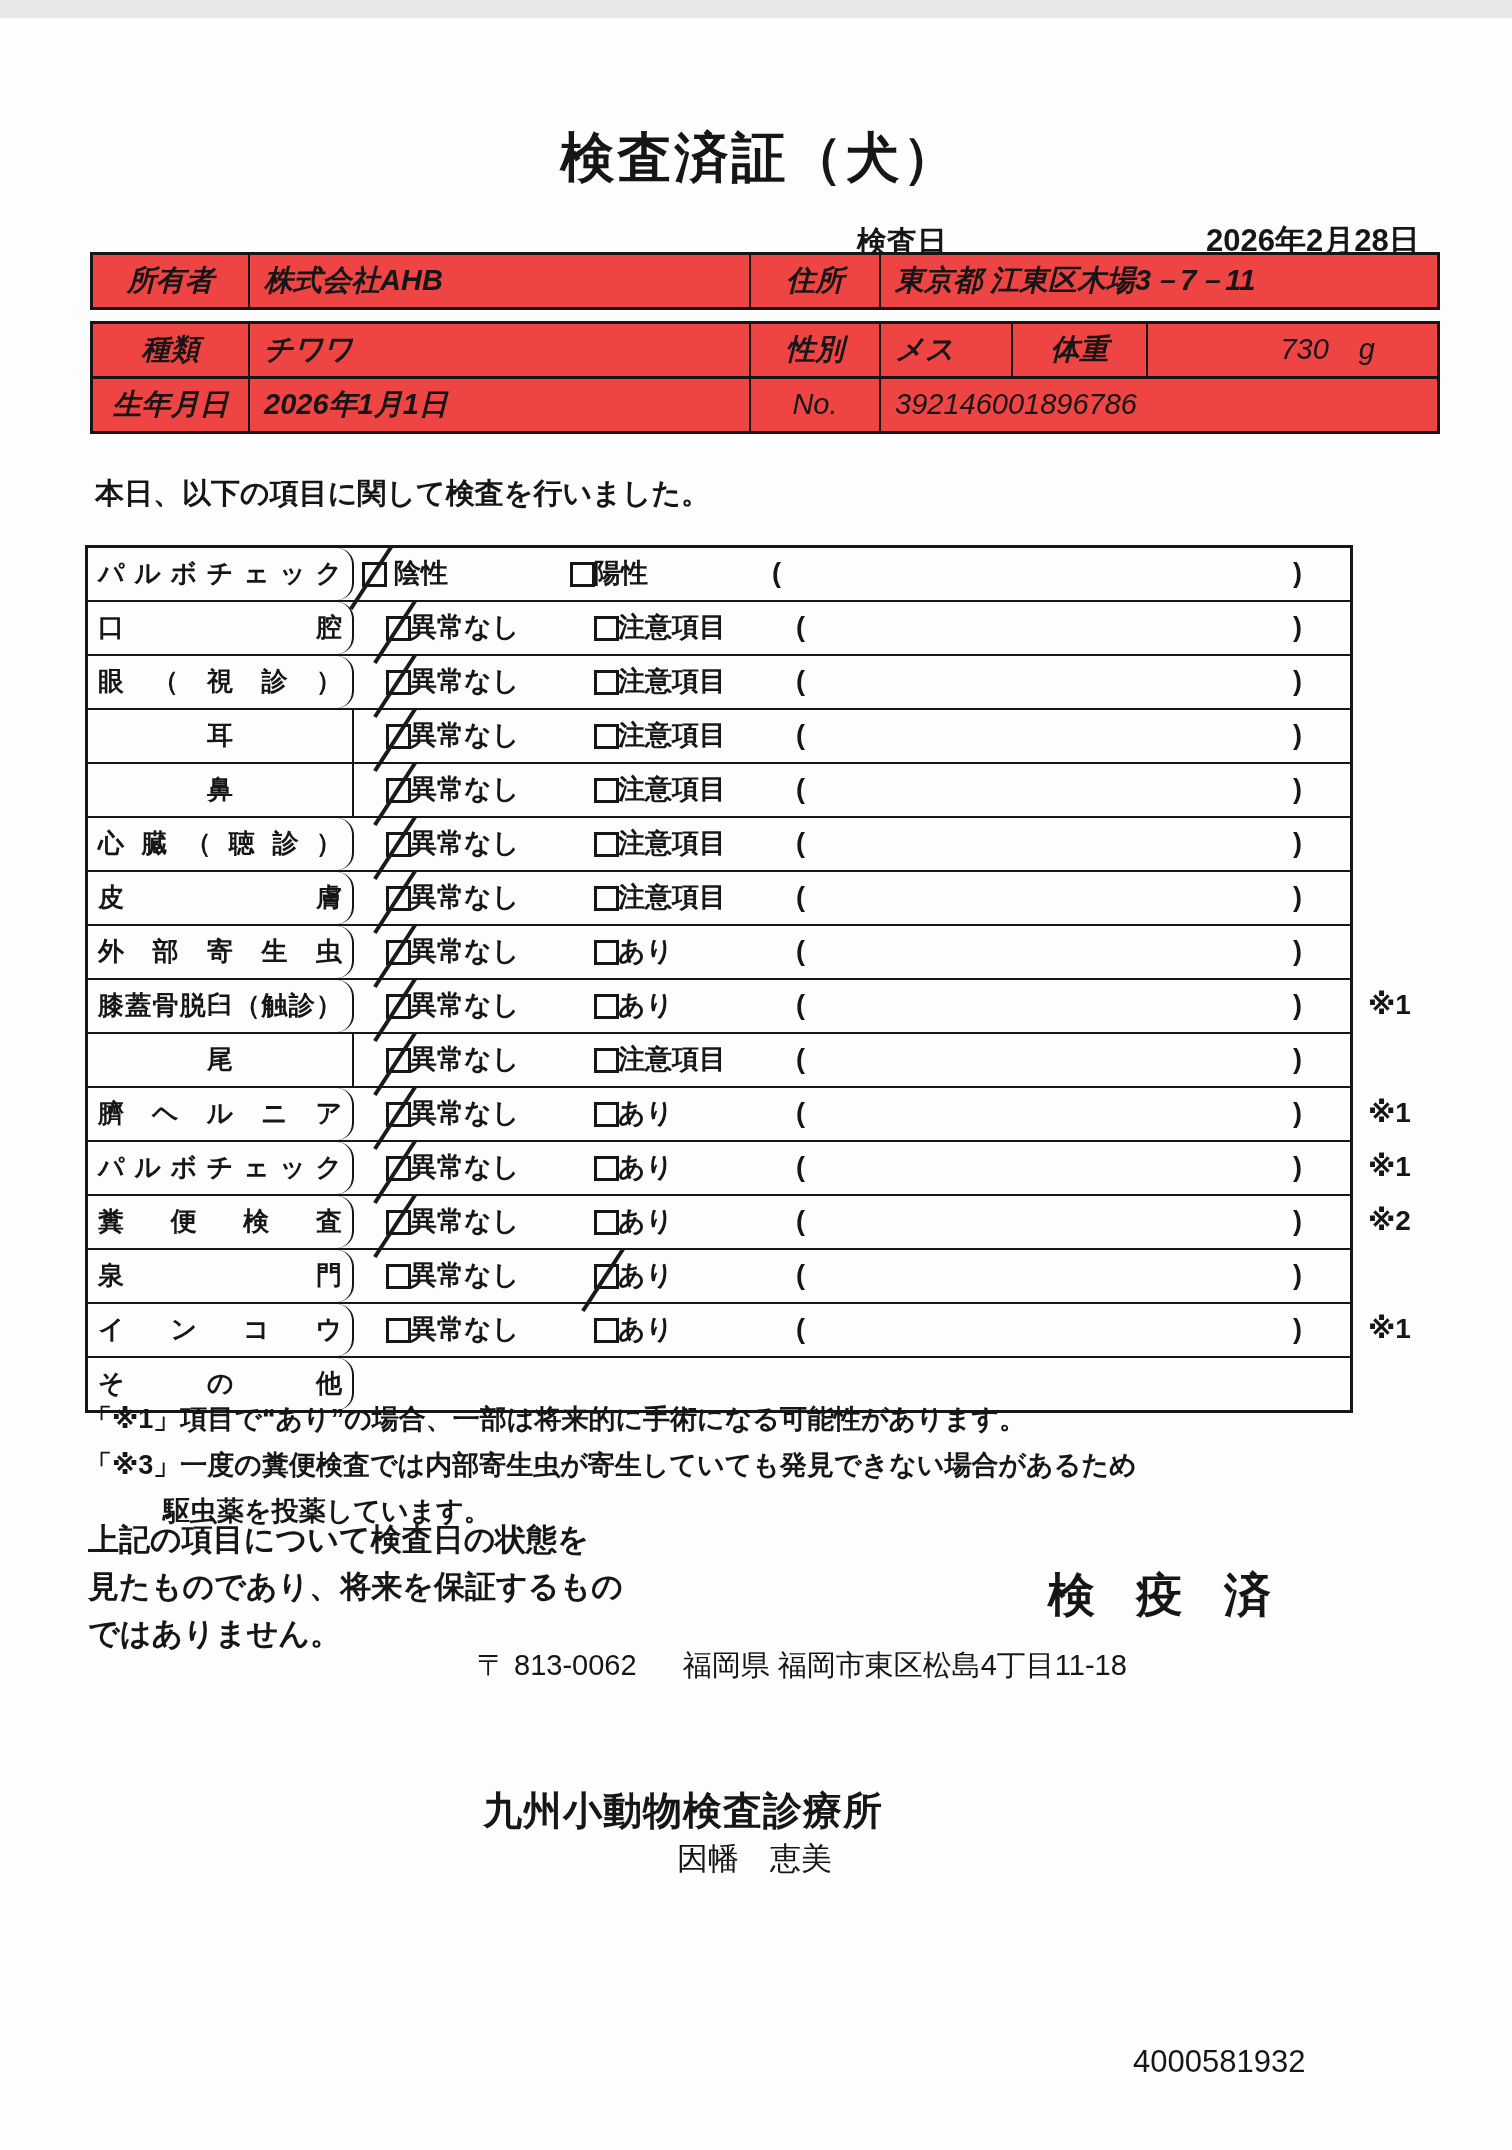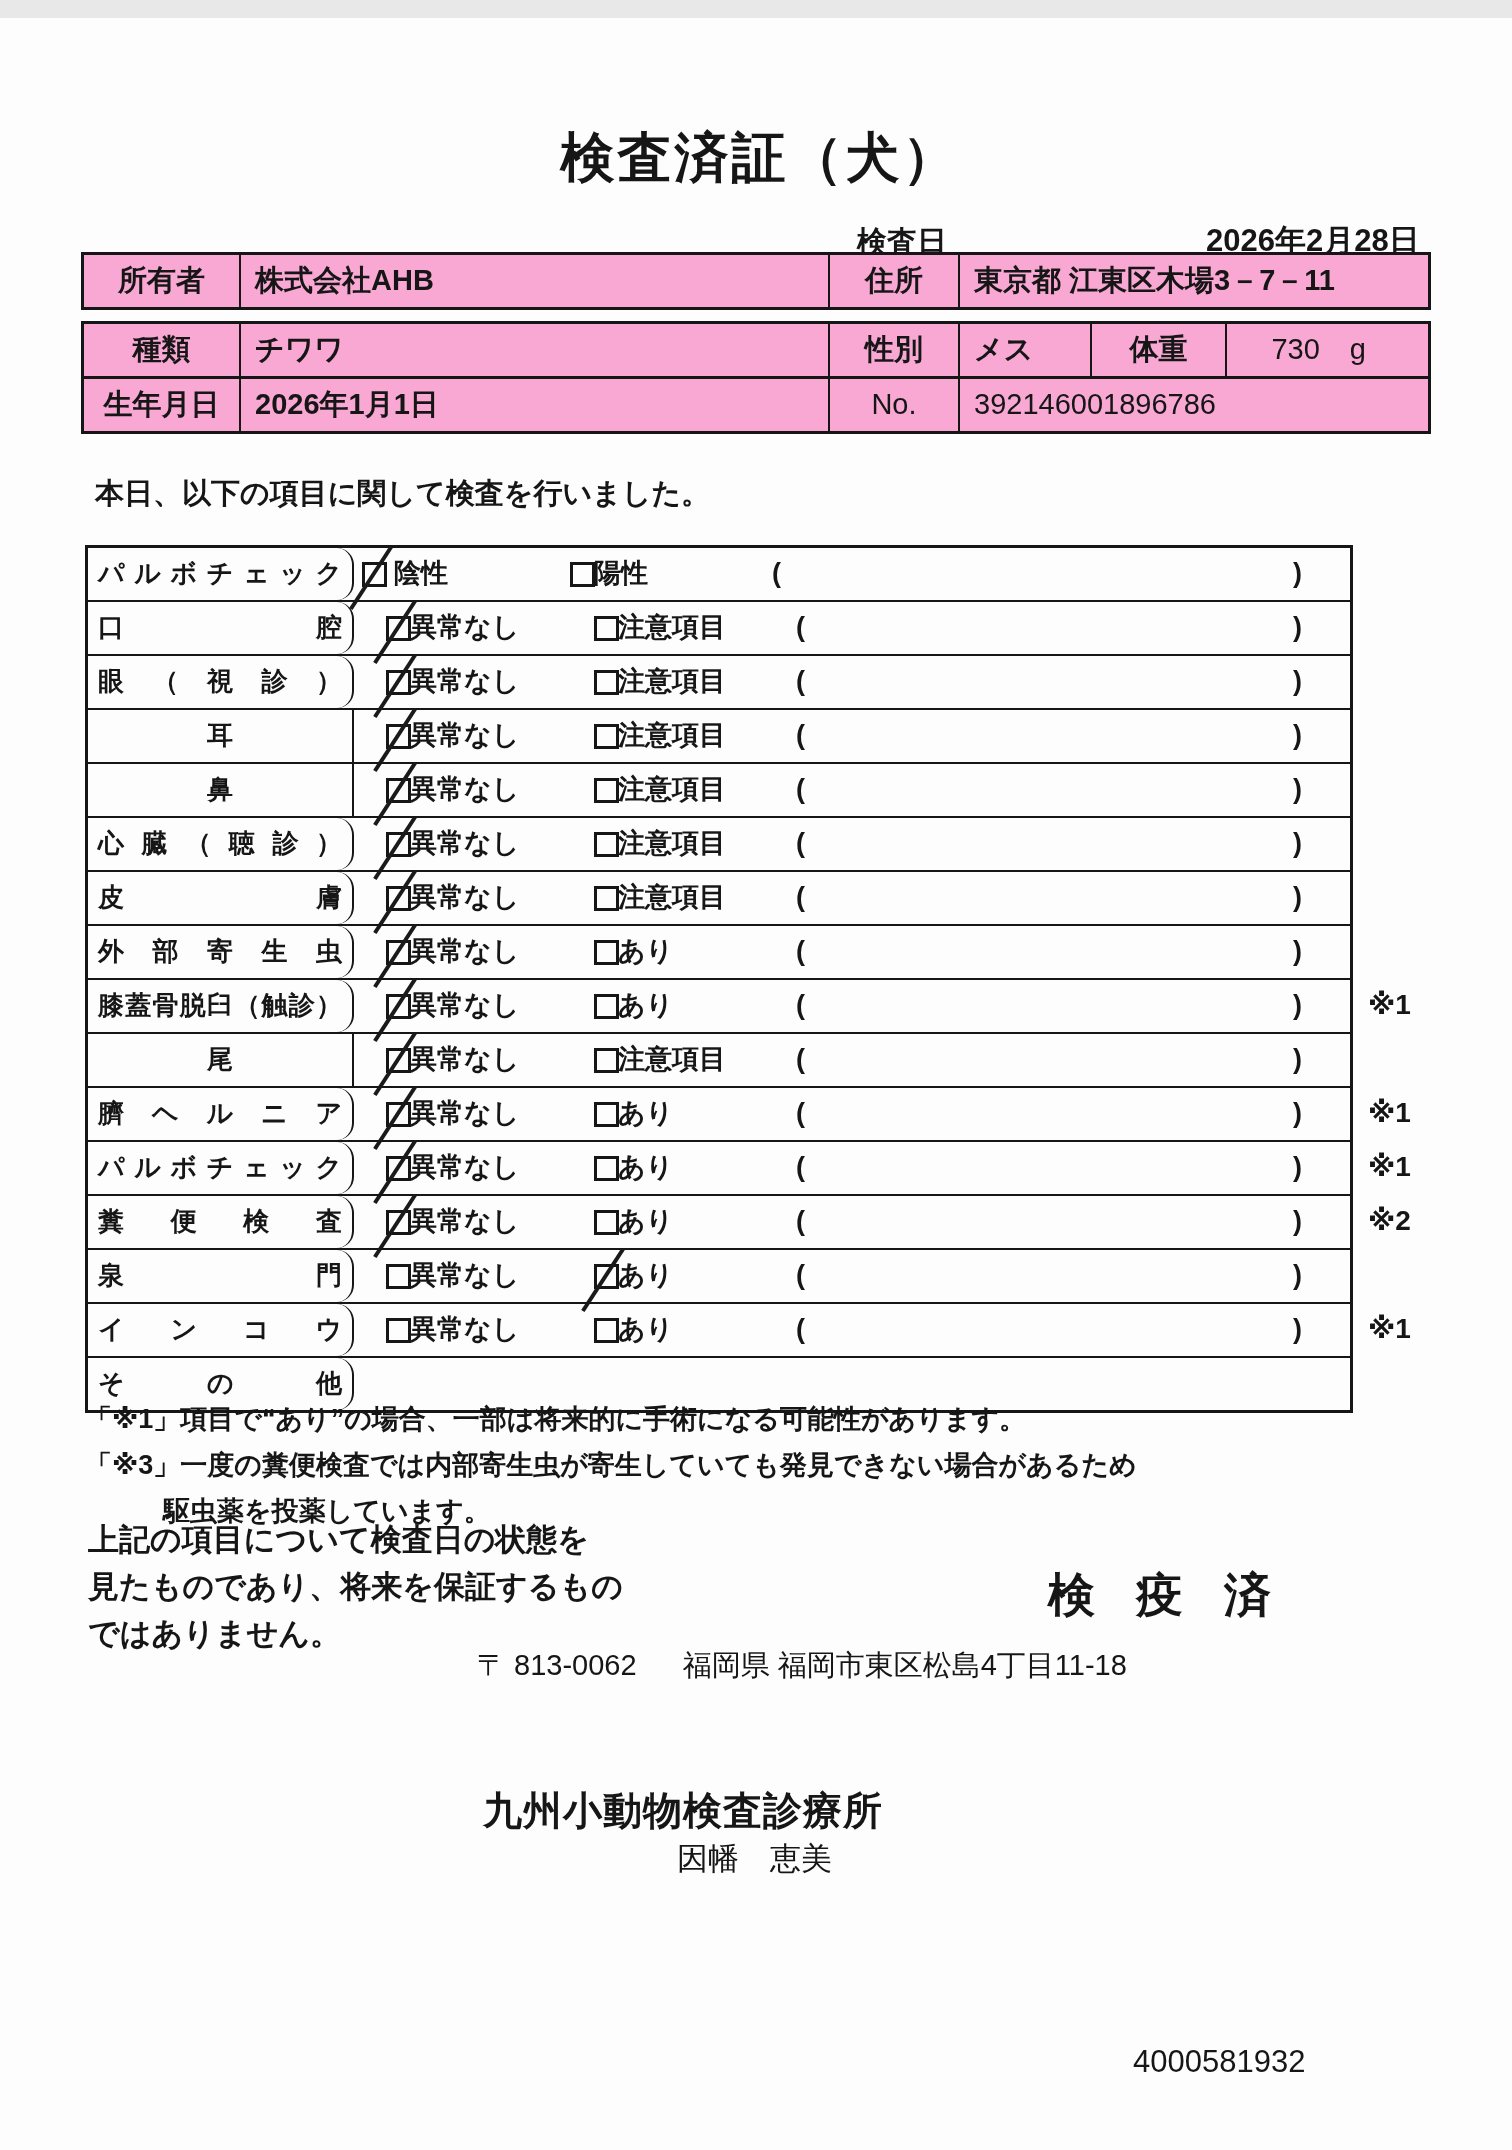--- a/index.html
+++ b/index.html
@@ -16,40 +16,41 @@
   .abs{position:absolute;}
   
   .doc-title{
     left:85px; top:104px; width:1350px;
     text-align:center; font-size:54px; font-weight:bold; letter-spacing:3px;
   }
   .date-label{left:857px; top:204px; font-size:30px; font-weight:bold;}
   .date-value{left:1206px; top:202px; font-size:31px; font-weight:bold;}
   
   .info-table{
-    left:81px; width:1350px;
+    left:90px; width:1350px;
     border:3.5px solid #161616;
     box-sizing:border-box;
     display:flex; flex-direction:column;
-    background:#f9a8d4;
+    background:#ef4444;
+    font-style:italic;
   }
   .t1{top:234px;}
   .t2{top:303px;}
   .info-row{display:flex; height:52px;}
   .info-row + .info-row{border-top:3px solid #161616;}
   .cell{
     box-sizing:border-box;
     border-right:2.5px solid #161616;
     line-height:50px; font-size:29px;
     overflow:hidden; white-space:nowrap;
   }
   .cell:last-child{border-right:none;}
   .lbl{text-align:center; font-weight:bold;}
   .val{padding-left:14px; font-weight:bold;}
-  .w157{width:157px;} .w501{width:589px;} .w130{width:130px;}
+  .w157{width:157px;} .w501{width:501px;} .w130{width:130px;}
   .w132{width:132px;} .w135{width:135px;}
   .grow{flex:1;}
   .weight-cell{display:flex; justify-content:flex-end; padding-right:62px; font-weight:normal;}
   .weight-cell .unit{margin-left:30px;}
   .num{font-weight:normal;}
   
   .intro{left:95px; top:456px; font-size:29px; font-weight:bold;}
   
   .checklist{
     left:85px; top:527px; width:1268px;

